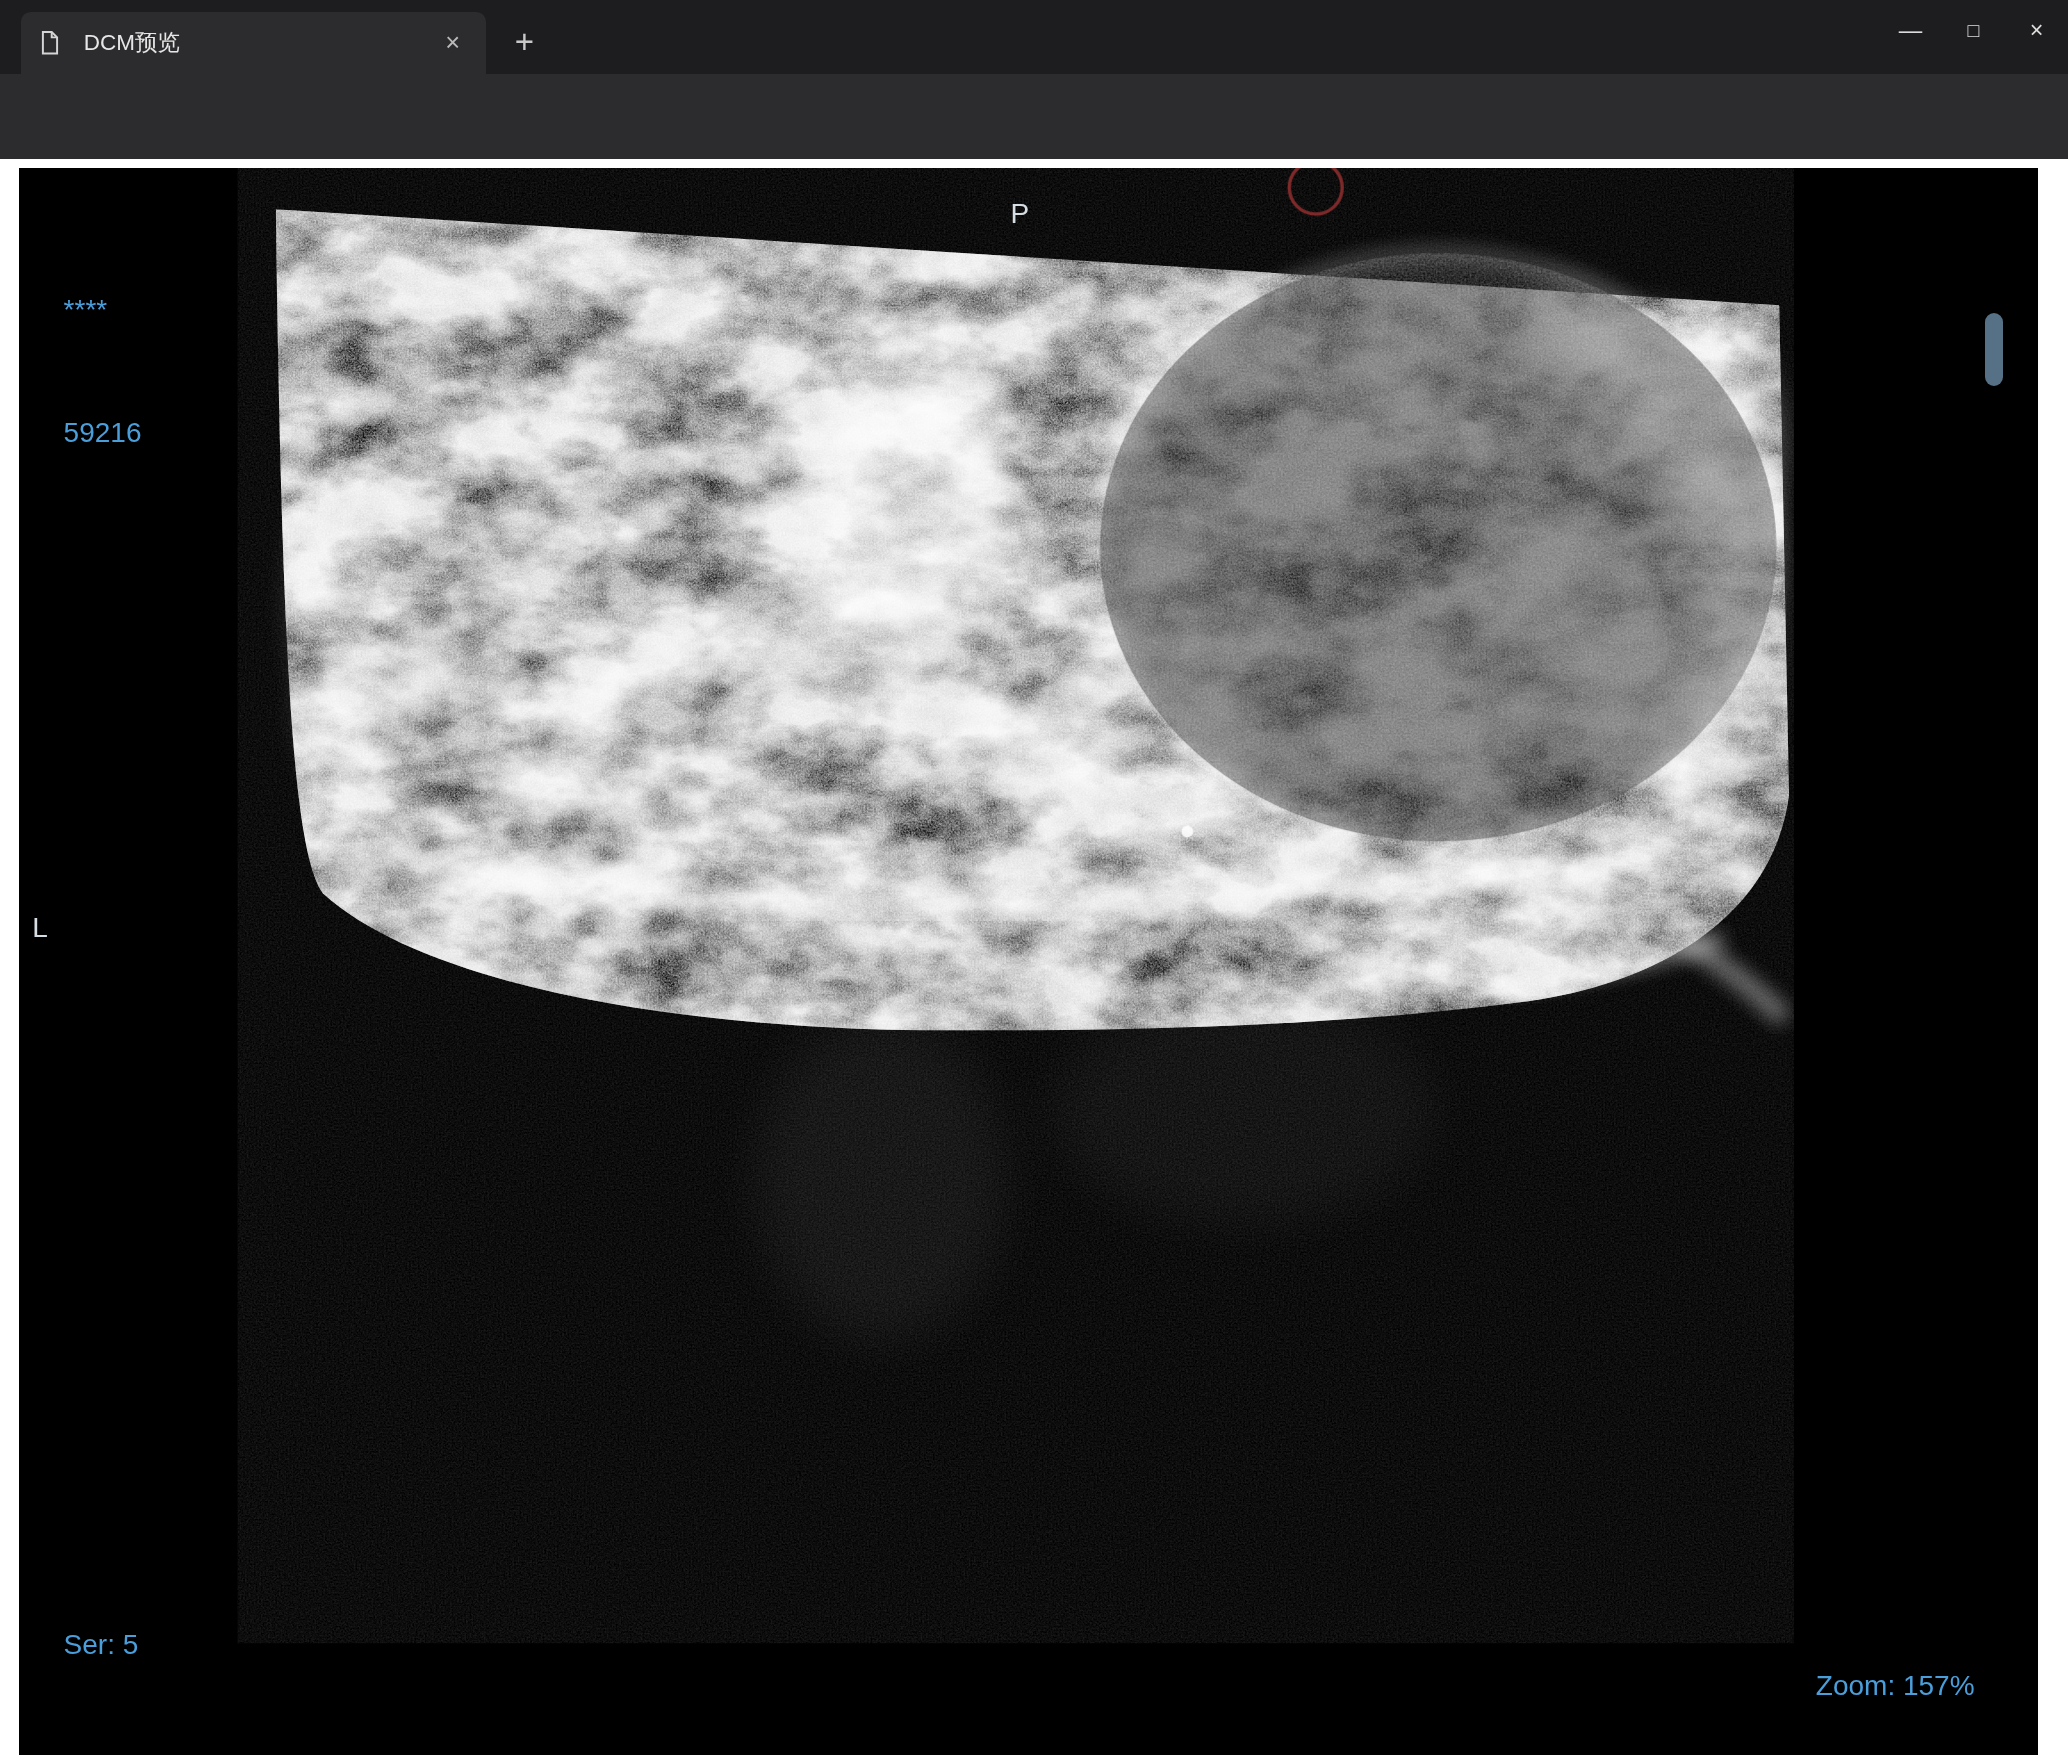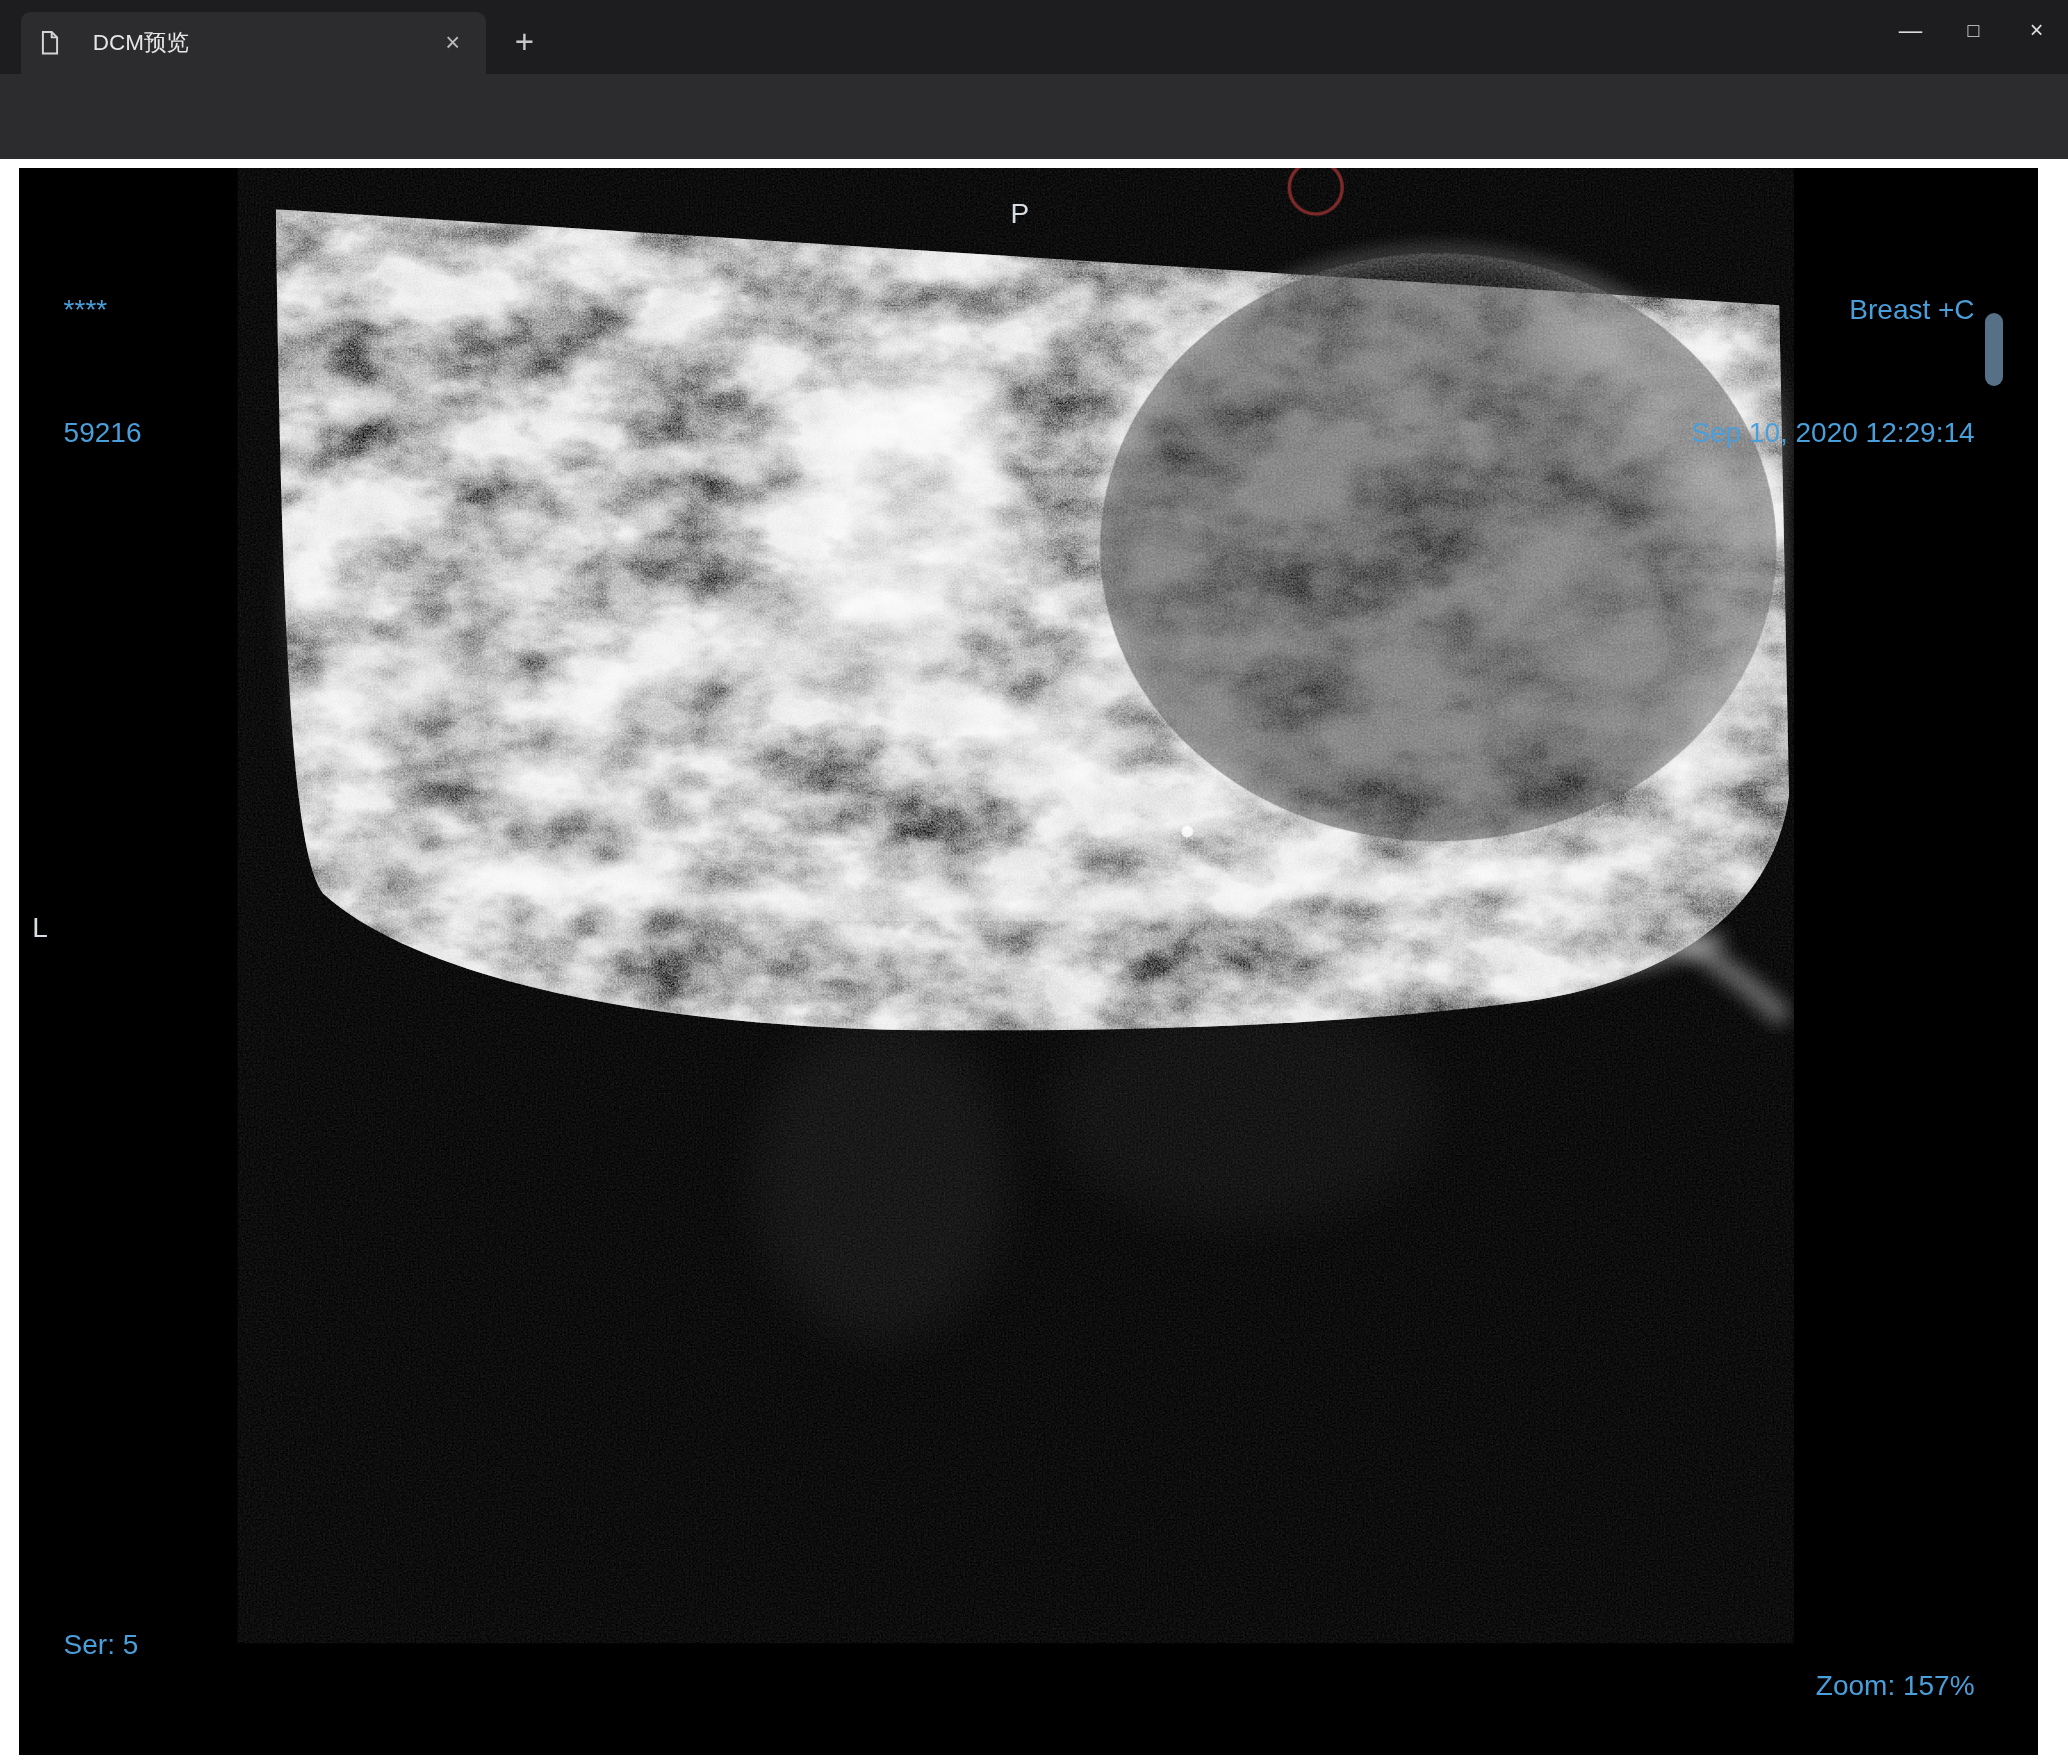--- a/index.html
+++ b/index.html
@@ -9,21 +9,21 @@
     background:#1d1d1f;
     font-family:"Liberation Sans","DejaVu Sans",sans-serif;
   }
   
   .tabstrip { position:absolute; top:0; left:0; right:0; height:74px; background:#1d1d1f; }
   .tab {
     position:absolute; left:20.6px; top:11.8px; width:465px; height:62px;
     background:#2c2c2e; border-radius:9.8px 9.8px 0 0;
     display:flex; align-items:center; padding:0 17.6px; color:#e6e6e6;
   }
-  .tab-title { font-size:22.5px; margin-left:31px; flex:1; white-space:nowrap; overflow:hidden; }
+  .tab-title { font-size:22.5px; margin-left:22px; flex:1; white-space:nowrap; overflow:hidden; }
   .tab-close { color:#b9b9b9; font-size:25.5px; line-height:25.5px; padding:2px 7.8px; border-radius:5.9px; }
   .newtab {
     position:absolute; left:502px; top:21.6px; width:45px; height:41px;
     display:flex; align-items:center; justify-content:center;
     color:#c8c8c8; font-size:33px; border-radius:7.8px;
   }
   .wincontrols { position:absolute; right:0; top:0; height:61px; display:flex; }
   .winbtn { width:63px; height:100%; display:flex; align-items:center; justify-content:center; color:#dcdcdc; font-size:23.5px; }
   .winbtn.max { font-size:19.6px; }
   
@@ -250,24 +250,20 @@
         <circle cx="1323" cy="20" r="27" fill="none" stroke="#7E2A2A" stroke-width="3.5"></circle>
       </svg>
 
       <div class="ov ov-topleft">
         <div>****</div>
         <div>59216</div>
       </div>
 
       <div class="ov white ov-p">P</div>
 
-      <div class="ov ov-topright">
-        <div>Breast +C</div>
-        <div>Sep 10, 2020 12:29:14</div>
-      </div>
 
       <div class="ov white ov-l">L</div>
 
       <div class="ov ov-bl">
         <div>Ser: 5</div>
         <div>Img: 201 1/545</div>
         
         
       </div>
 

